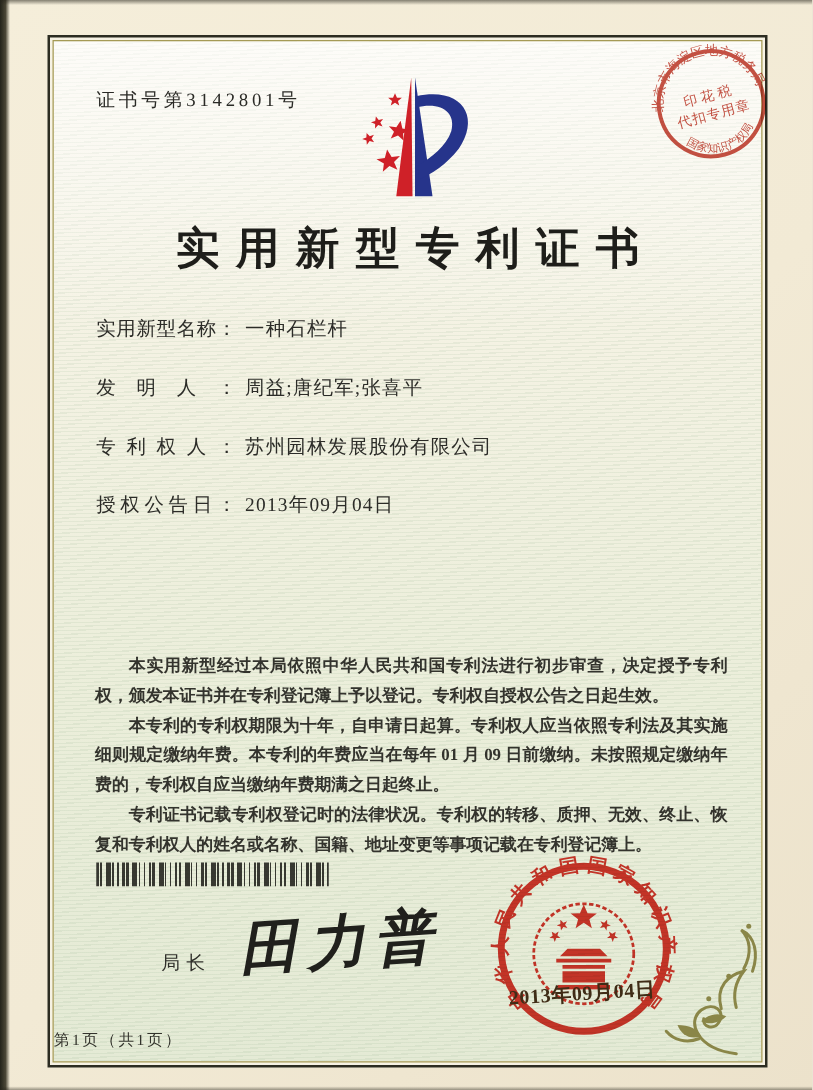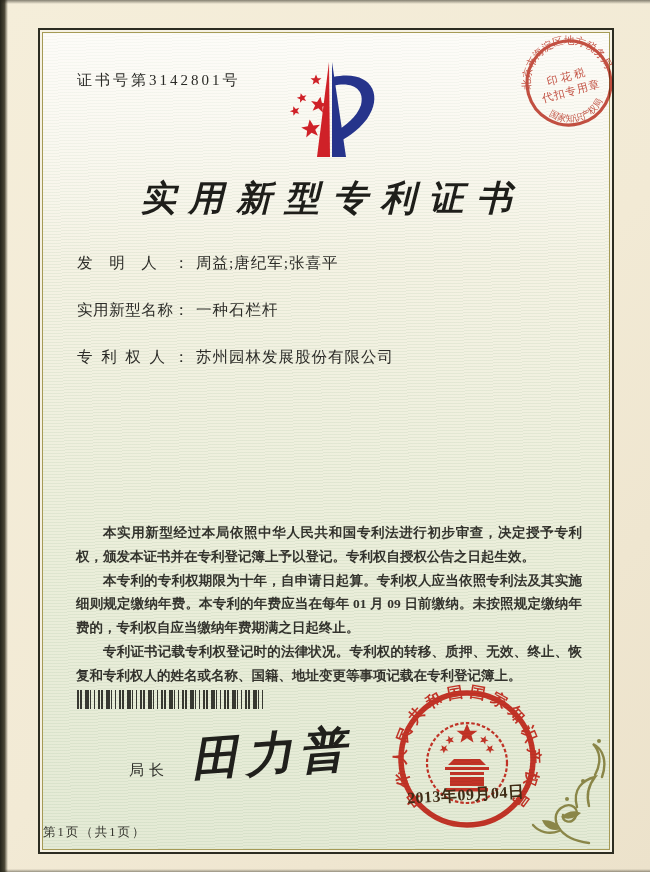--- a/index.html
+++ b/index.html
@@ -23,21 +23,21 @@
       linear-gradient(180deg,#faf7ee 0%,#f4f2e3 30%,#ebeeda 65%,#e4ead5 100%);}
 
   .cert-no{position:absolute;left:34px;top:38px;font-size:15px;letter-spacing:3px;color:#2a2a26;}
 
   .logo{position:absolute;left:226px;top:24px;width:126px;height:108px;}
 
   .stamp{position:absolute;left:474px;top:-2px;width:104px;height:104px;
     transform:rotate(-15deg);opacity:.88;mix-blend-mode:multiply;}
 
   .title{position:absolute;left:0;right:0;top:142px;margin:0;text-align:center;
-    font-size:35px;font-weight:600;letter-spacing:13px;color:#1e1e1a;text-indent:13px;font-style:italic;}
+    font-size:35px;font-weight:600;letter-spacing:13px;color:#1e1e1a;text-indent:13px;}
 
   .fields{position:absolute;left:34px;top:220px;right:30px;}
   .frow{margin-bottom:26px;font-size:15.5px;color:#2c2c28;white-space:nowrap;}
   .flabel{display:inline-block;width:112px;text-align:justify;text-align-last:justify;
     -moz-text-align-last:justify;vertical-align:top;}
   .fvalue{margin-left:7px;letter-spacing:1px;}
 
   .paras{position:absolute;left:33px;right:27px;top:488px;font-size:13.5px;
     line-height:1.76;color:#33332d;text-align:justify;font-weight:bold;}
   .paras p{margin:0;text-indent:2em;}
@@ -104,27 +104,30 @@
           <textPath href="#stampBottom" startOffset="50%" text-anchor="middle">国家知识产权局</textPath>
         </text>
         <text x="52" y="49" text-anchor="middle" font-size="11" letter-spacing="3" fill="#bf3a2b">印花税</text>
         <text x="52" y="64" text-anchor="middle" font-size="11" letter-spacing="1" fill="#bf3a2b">代扣专用章</text>
       </svg>
 
       <h1 class="title">实用新型专利证书</h1>
 
       <div class="fields">
         <div class="frow">
+          <span class="flabel">实用新型名称：</span><span class="fvalue">一种石栏杆</span>
+        </div>
+        <div class="frow">
           <span class="flabel">发明人：</span><span class="fvalue">周益;唐纪军;张喜平</span>
         </div>
         <div class="frow">
-          <span class="flabel">实用新型名称：</span><span class="fvalue">一种石栏杆</span>
+          <span class="flabel">专利权人：</span><span class="fvalue">苏州园林发展股份有限公司</span>
         </div>
         <div class="frow">
-          <span class="flabel">专利权人：</span><span class="fvalue">苏州园林发展股份有限公司</span>
+          <span class="flabel">授权公告日：</span><span class="fvalue">2013年09月04日</span>
         </div>
       </div>
 
       <div class="paras">
         <p>本实用新型经过本局依照中华人民共和国专利法进行初步审查，决定授予专利权，颁发本证书并在专利登记簿上予以登记。专利权自授权公告之日起生效。</p>
         <p>本专利的专利权期限为十年，自申请日起算。专利权人应当依照专利法及其实施细则规定缴纳年费。本专利的年费应当在每年 01 月 09 日前缴纳。未按照规定缴纳年费的，专利权自应当缴纳年费期满之日起终止。</p>
         <p>专利证书记载专利权登记时的法律状况。专利权的转移、质押、无效、终止、恢复和专利权人的姓名或名称、国籍、地址变更等事项记载在专利登记簿上。</p>
       </div>
 
       <div class="barcode"></div>

